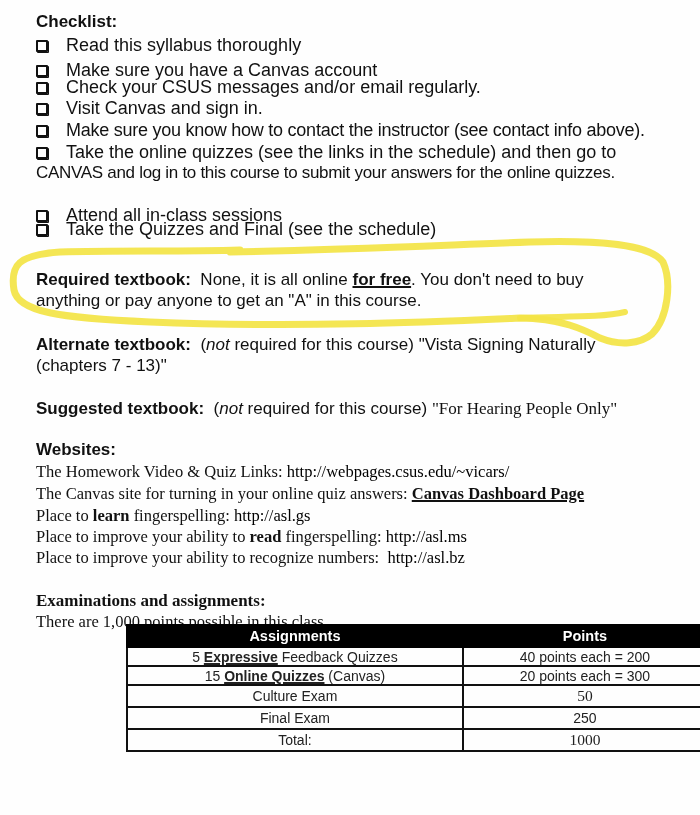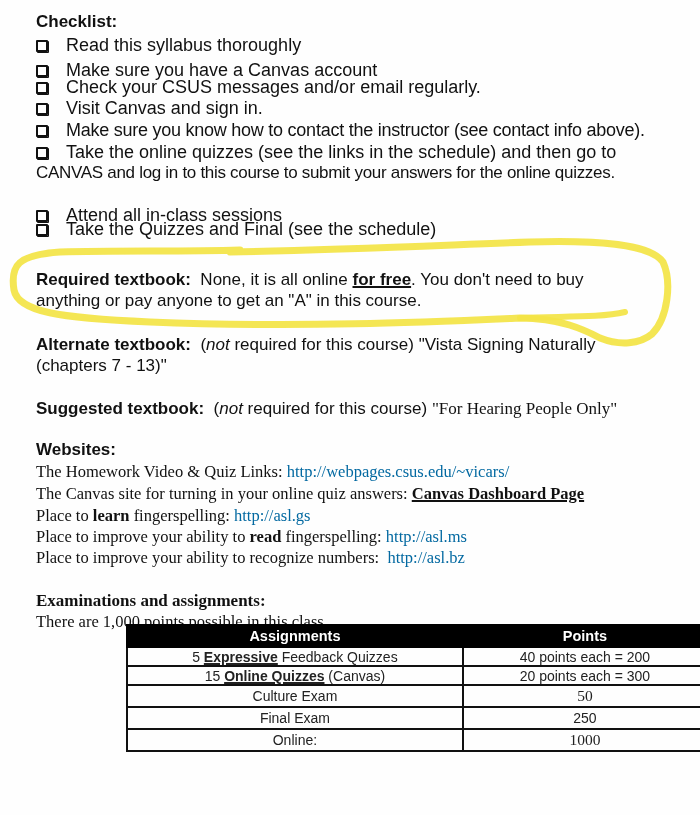--- a/index.html
+++ b/index.html
@@ -15,21 +15,21 @@
     .heading { font-weight: bold; font-size: 17px; }
     .line { font-size: 17px; line-height: 21px; }
     .cb {
       display: inline-block; width: 12px; height: 12px; border: 2px solid #111;
       border-radius: 1px; box-shadow: 1px 1px 0 #111; vertical-align: -1px; margin-right: 18px;
       box-sizing: border-box;
     }
     .check-row { position: absolute; left: 36px; font-size: 18px; white-space: nowrap; }
     b { font-weight: bold; text-align: right; }
     u.ul { text-decoration: underline; text-decoration-thickness: 2px; }
-    .link { color: #0369a1; }
+    .link { color: #000000; }
     .serif-line { font-size: 16.5px; }
 
     
     svg.annot { position: absolute; left: 0; top: 0; pointer-events: none; }
 
     
     table.points {
       position: absolute; left: 126px; top: 624px; width: 582px; border-collapse: collapse;
       font-family: "Liberation Sans", sans-serif; font-size: 14px; color: #222;
     }
@@ -143,19 +143,19 @@
       </tr>
       <tr>
         <td class="tall">Culture Exam</td>
         <td class="tall serifnum">50</td>
       </tr>
       <tr>
         <td class="tall">Final Exam</td>
         <td class="tall">250</td>
       </tr>
       <tr>
-        <td class="tall">Online:</td>
+        <td class="tall">Total:</td>
         <td class="tall serifnum">1000</td>
       </tr>
     </tbody>
   </table>
 
 </div>
 
 </body></html>

